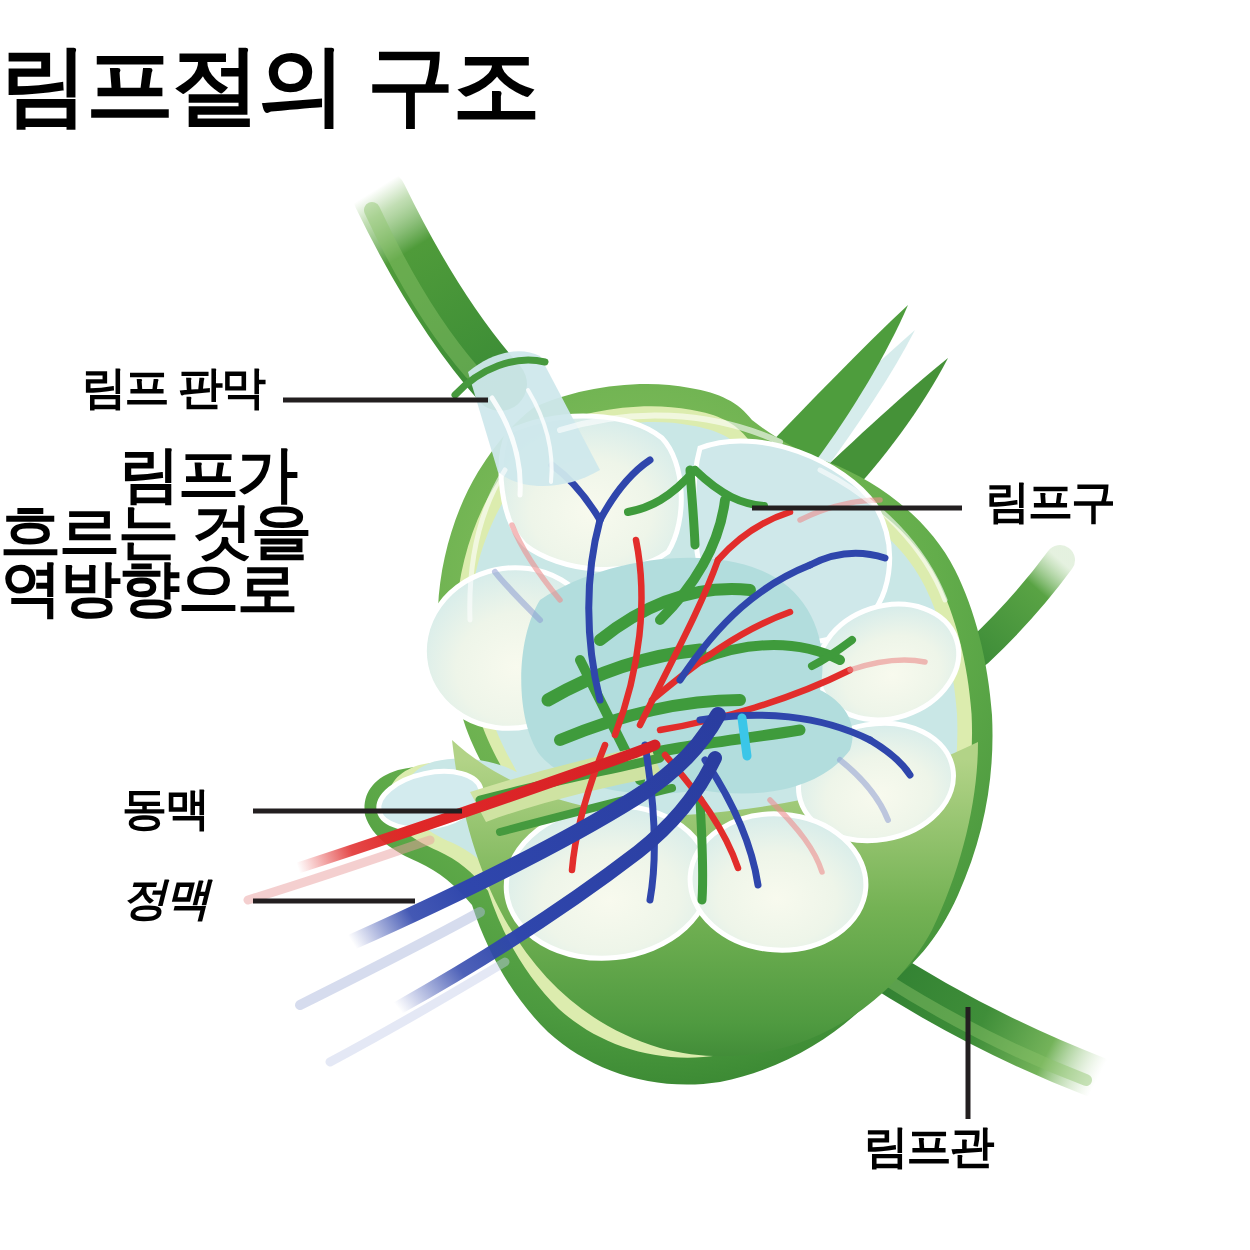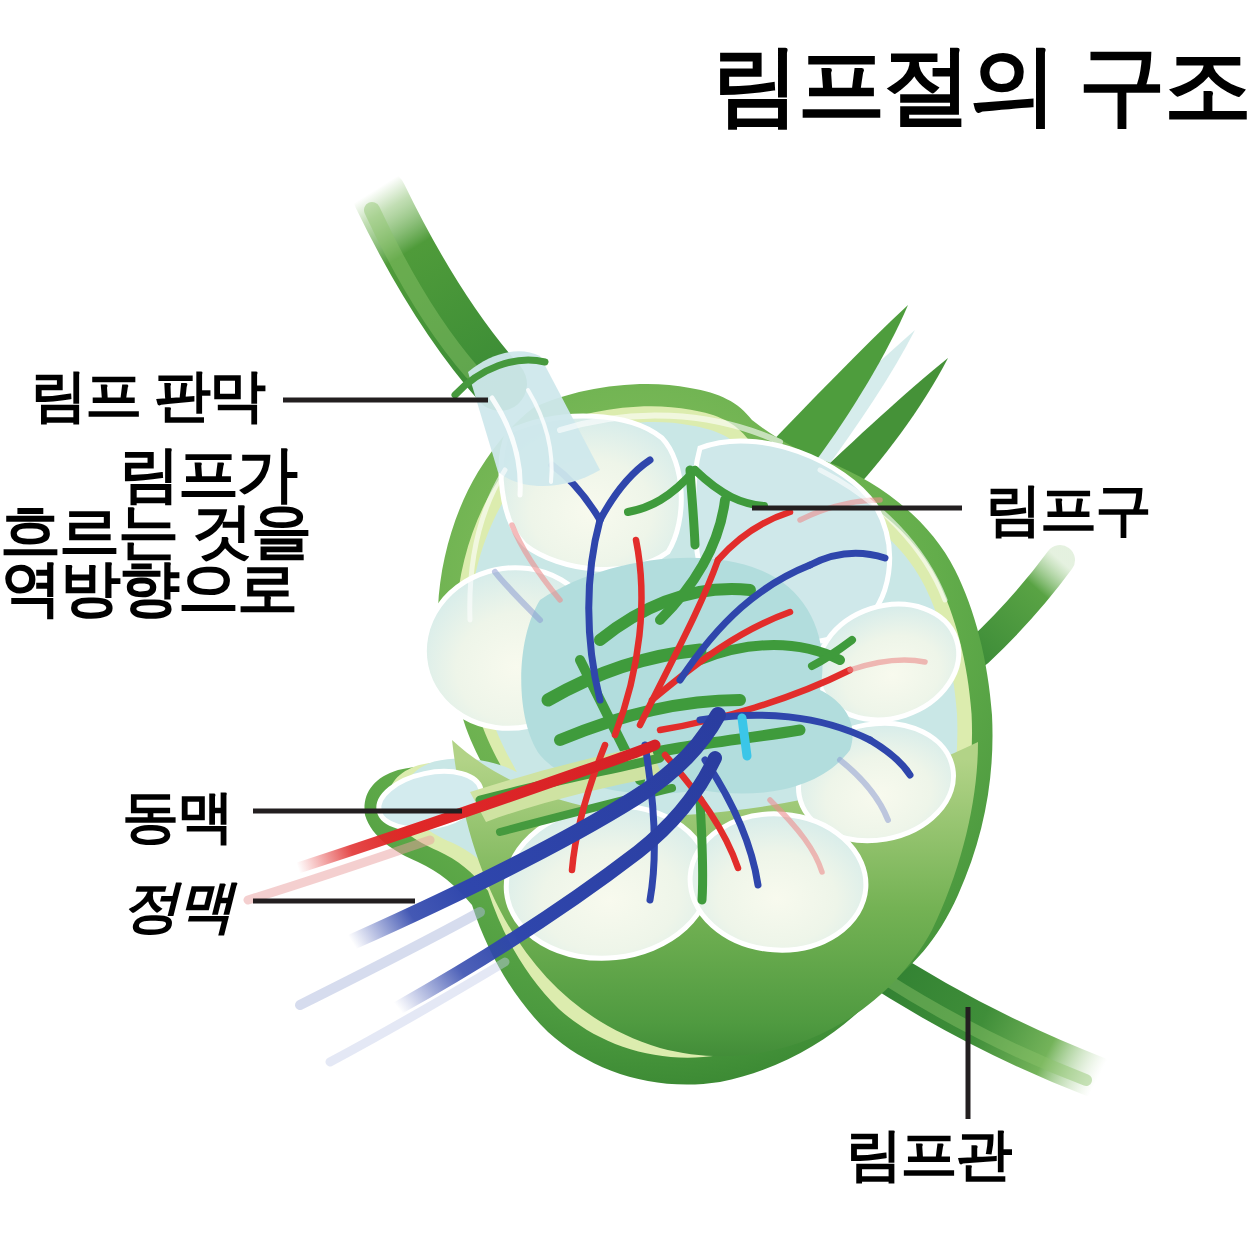--- a/index.html
+++ b/index.html
@@ -6,27 +6,27 @@
   .canvas{
     position:relative;
     width:1250px;height:1250px;
     background:#ffffff;
     overflow:hidden;
     font-family:"Liberation Sans","DejaVu Sans",sans-serif;
   }
   .art{position:absolute;left:0;top:0;width:1250px;height:1250px;}
   .title{
     position:absolute;left:0;top:26px;width:1250px;
-    text-align:right;
+    text-align:left;
     font-size:88px;font-weight:900;color:#000;
     letter-spacing:-2px;
   }
   .lbl{
     position:absolute;
-    font-size:57px;font-weight:800;color:#000;
+    font-size:45px;font-weight:800;color:#000;
     white-space:nowrap;letter-spacing:-2px;
   }
   .lbl-valve{left:0;top:358px;width:264px;text-align:right;}
   .valve-desc{
     position:absolute;left:0;top:446px;width:296px;
     text-align:right;
     font-size:61px;font-weight:700;color:#000;
     line-height:57px;letter-spacing:-2px;white-space:nowrap;
   }
   .lbl-lymphocyte{left:985px;top:472px;}

